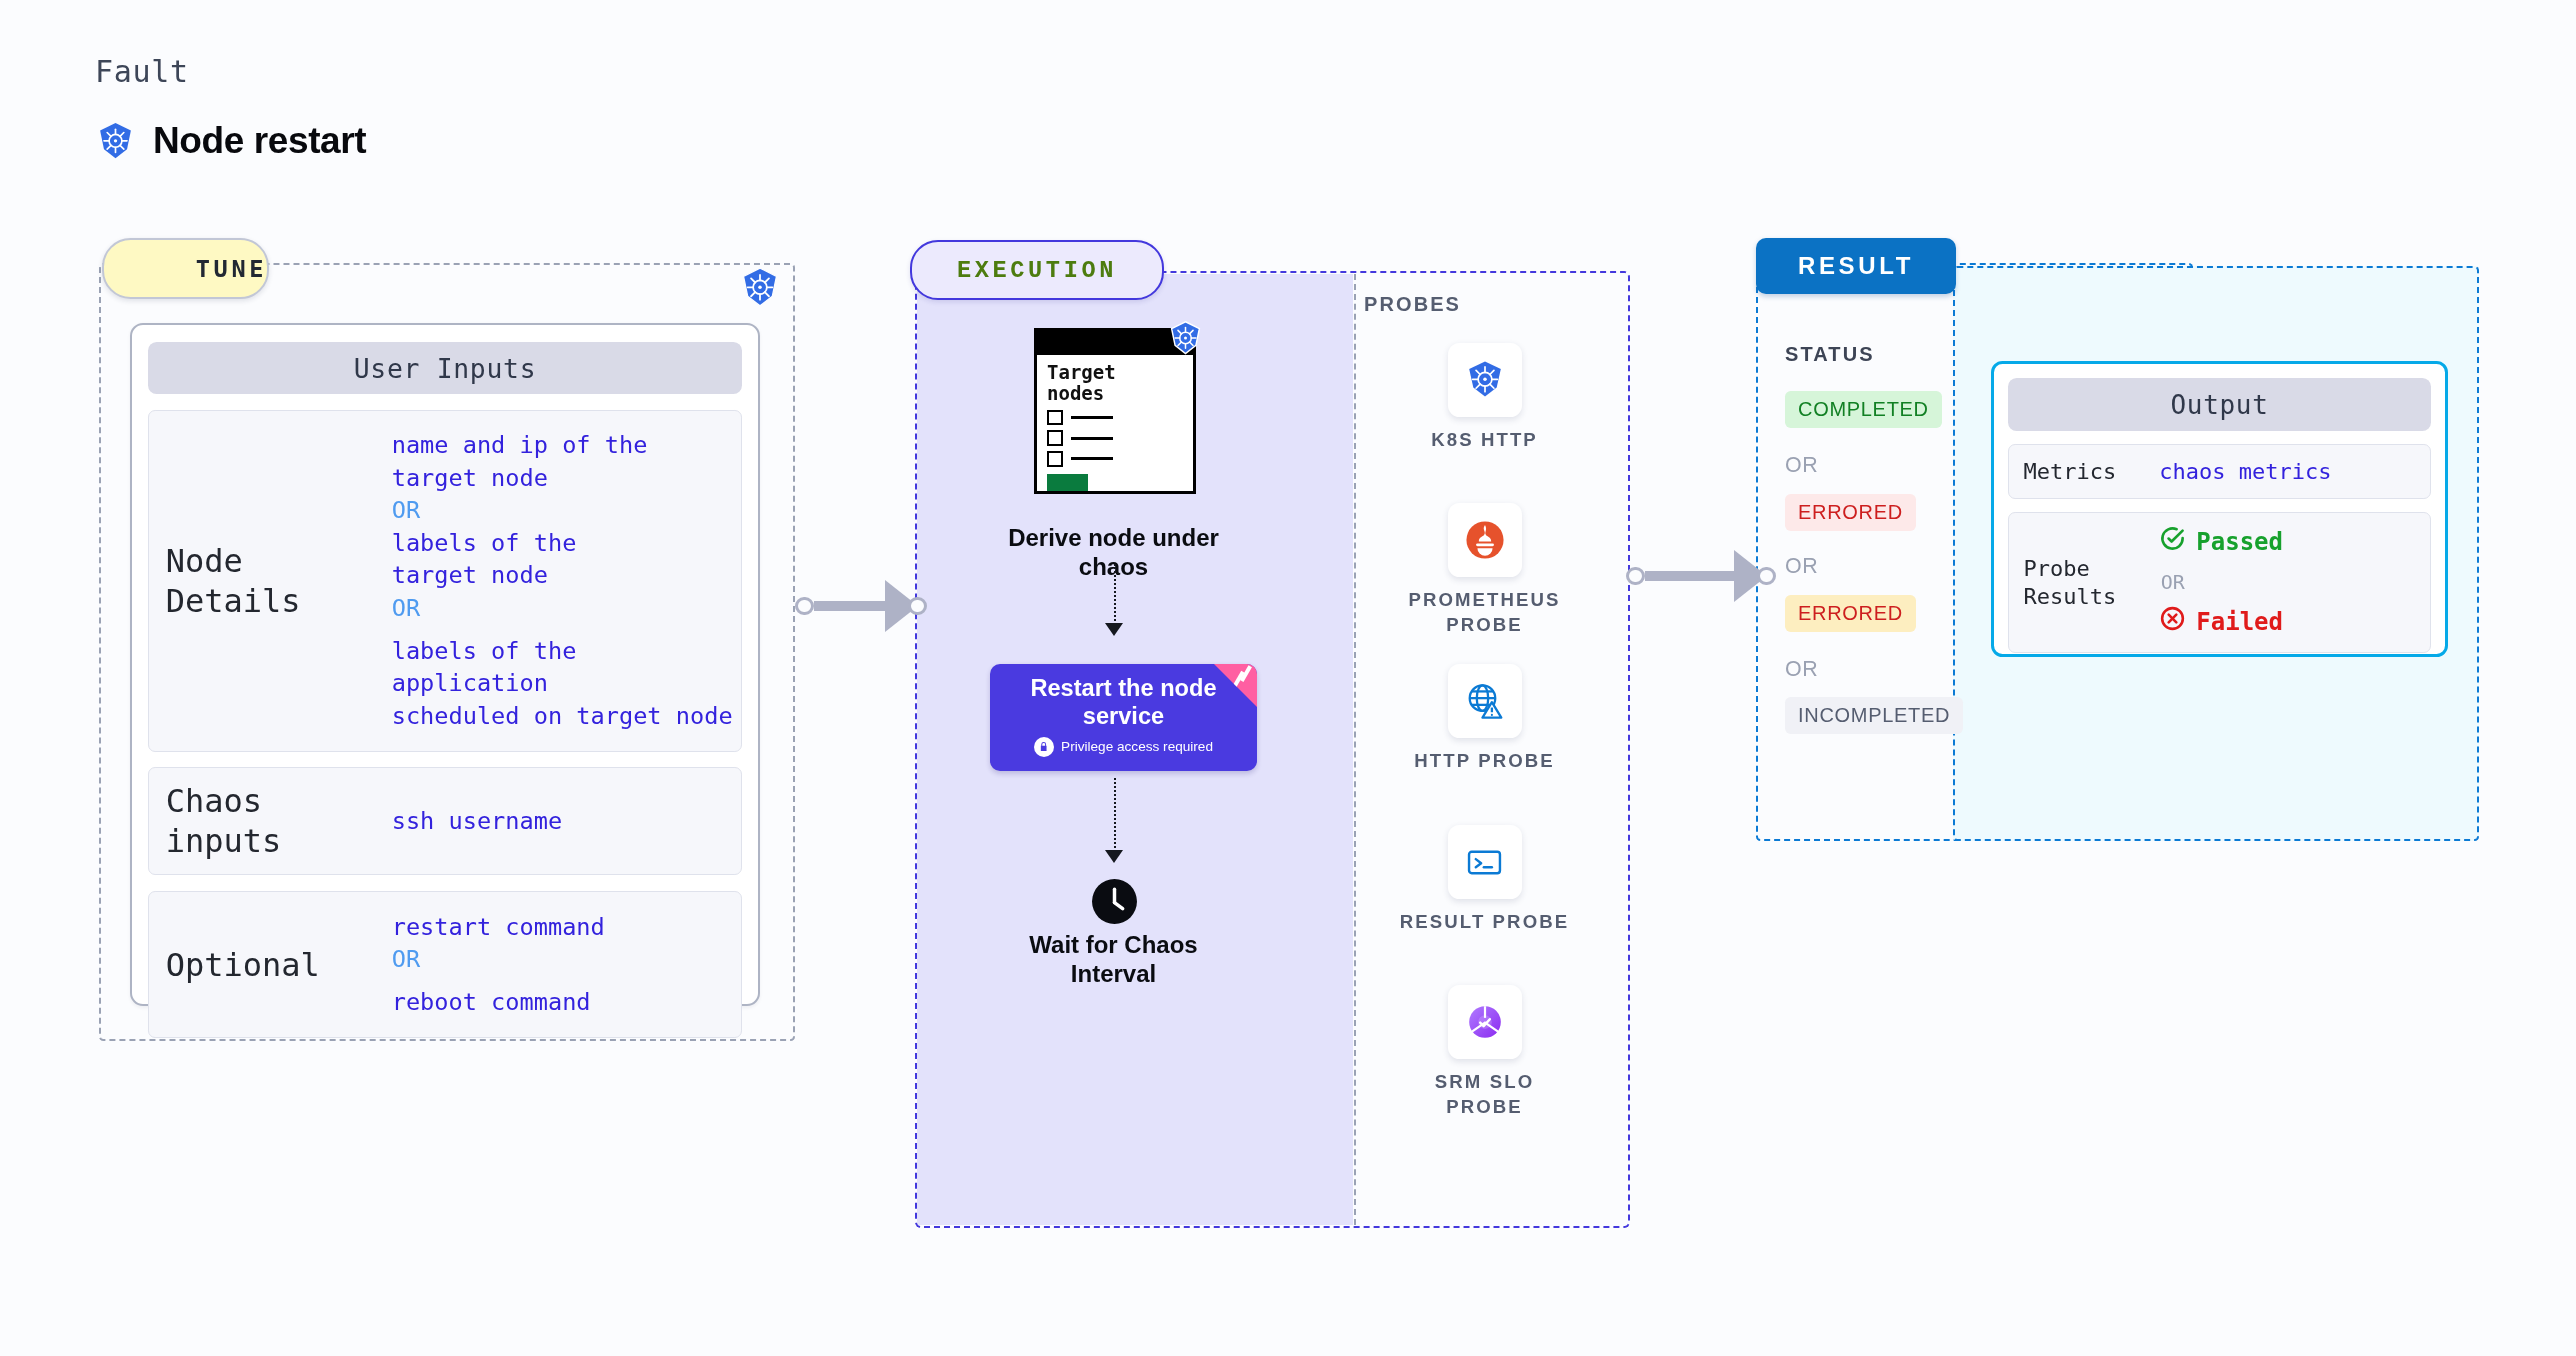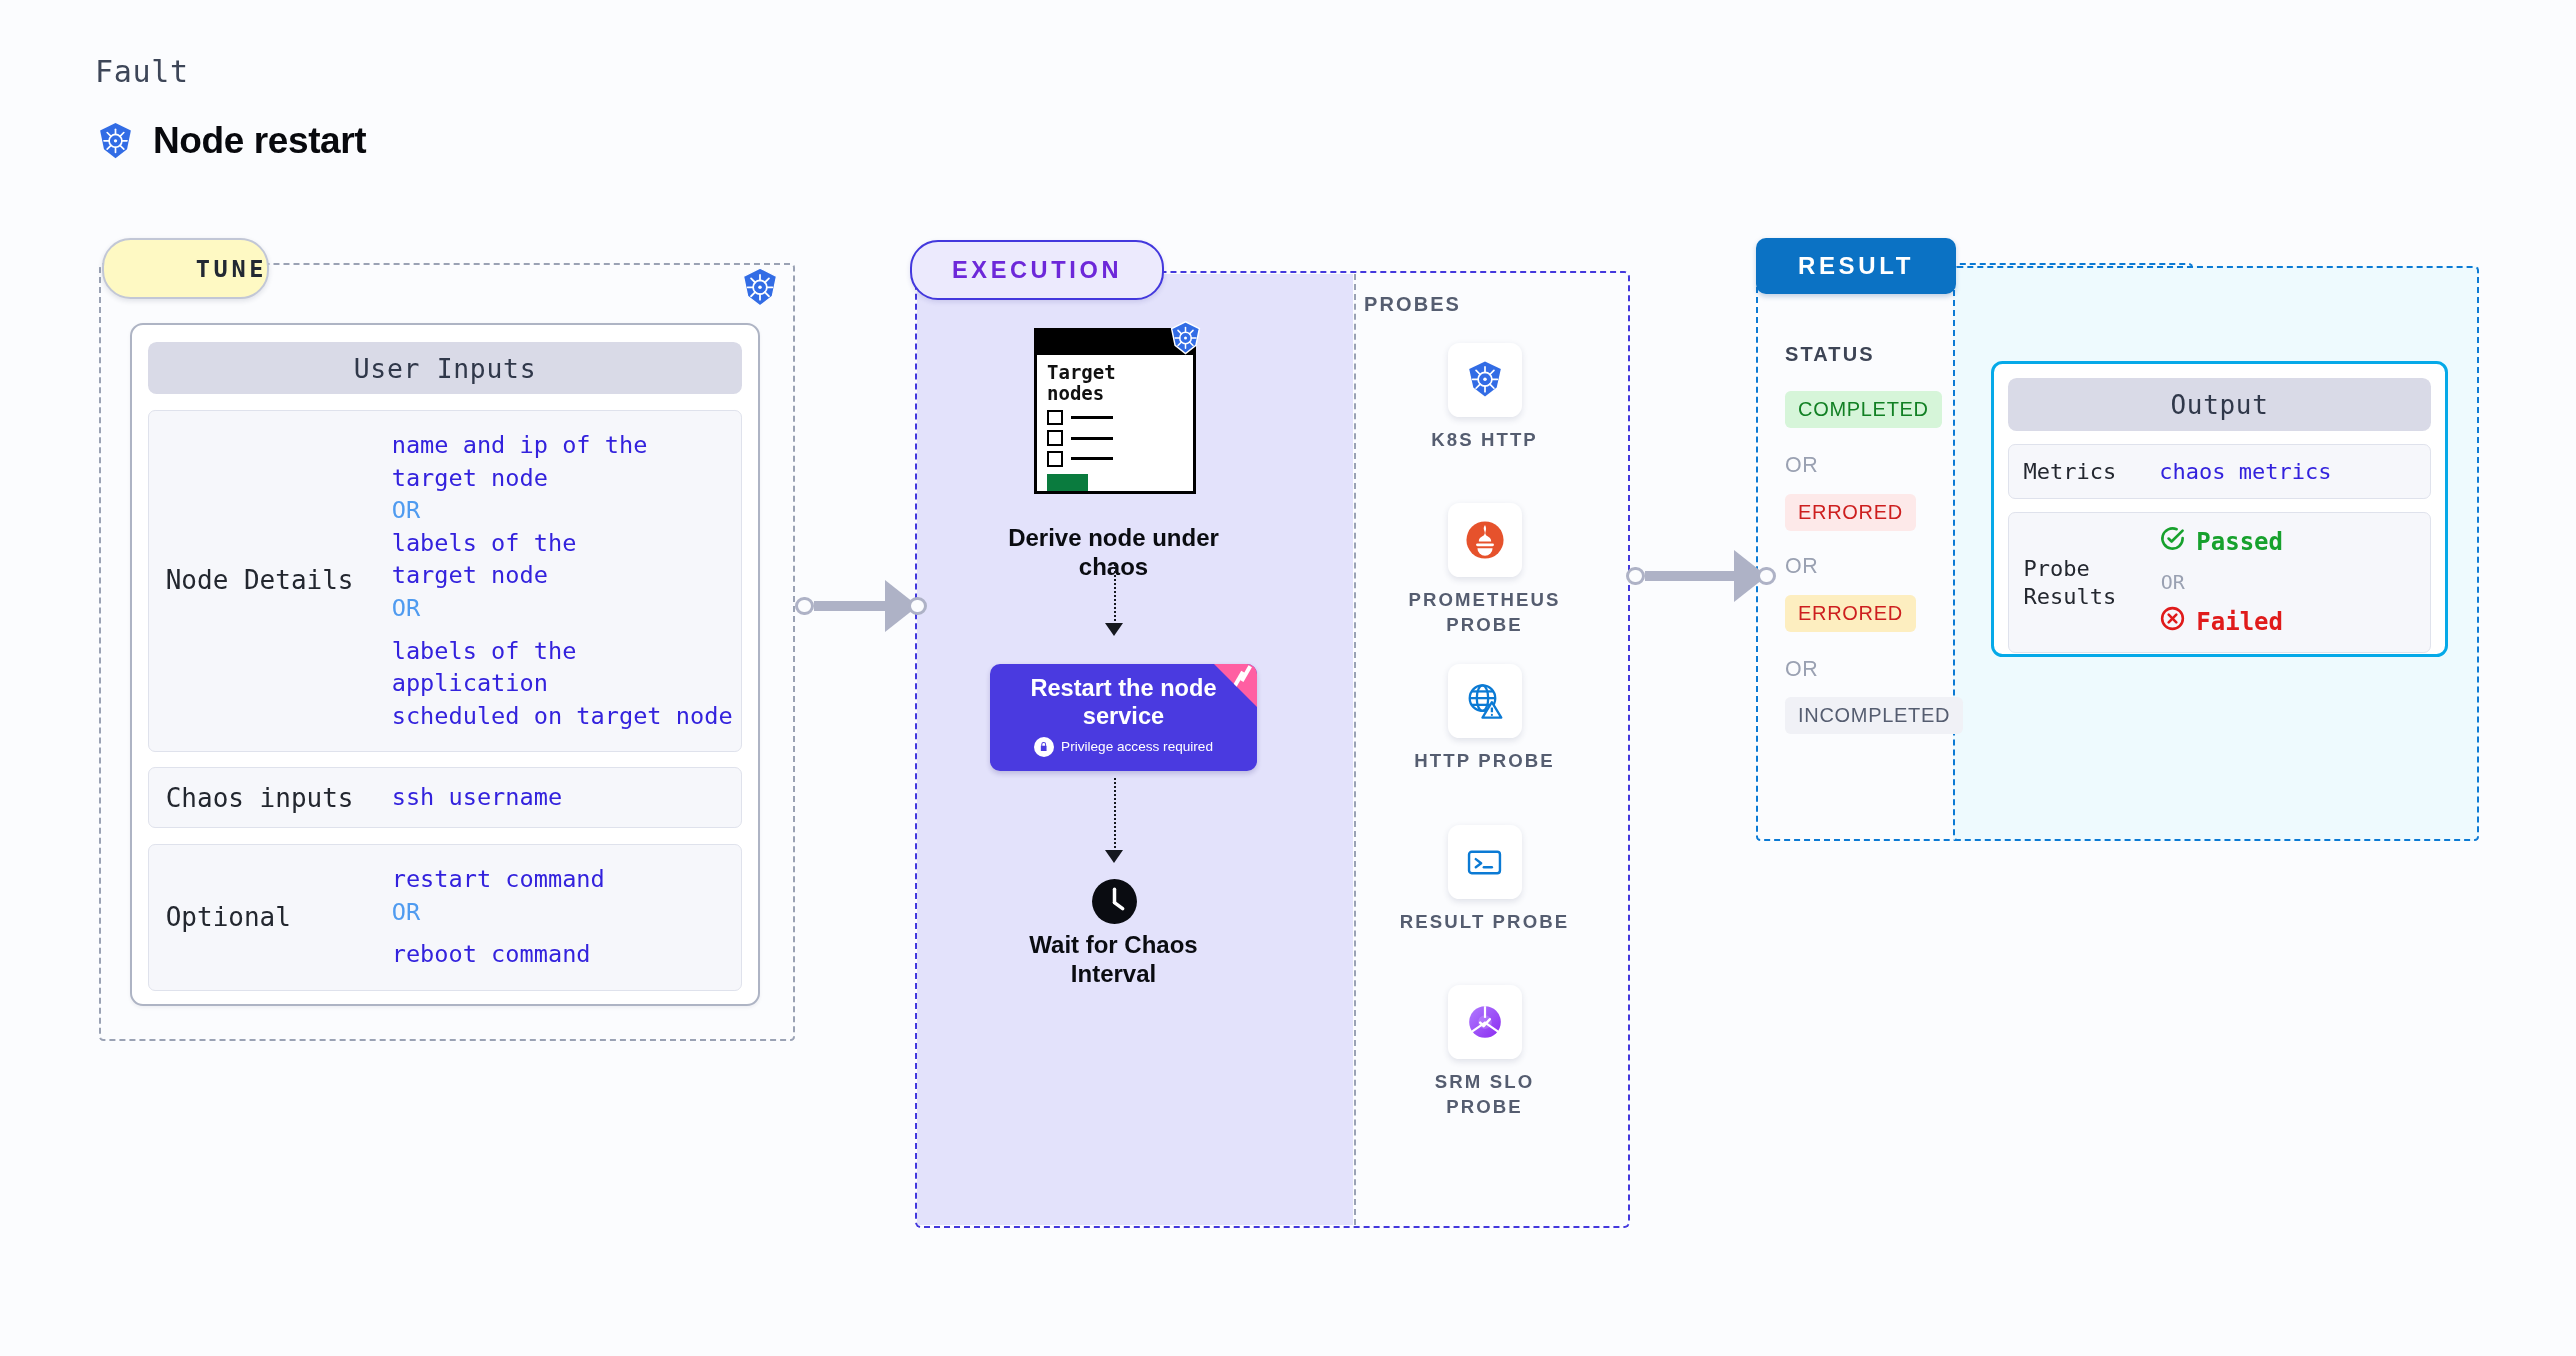--- a/index.html
+++ b/index.html
@@ -70,21 +70,21 @@
   .io-row{
     margin:15.7px 15.7px 0 15.7px;
     background:#f6f7fb;border:1.4px solid #dfe2ec;border-radius:7.1px;
     display:flex;align-items:center;
     box-sizing:border-box;
     padding:13px 0;
   }
   .io-key{
     width:243px;flex:none;padding-left:17px;box-sizing:border-box;
     font-family:"DejaVu Sans Mono","Liberation Mono",monospace;
-    font-size:26px;color:#23272f;line-height:1.25;
+    font-size:32px;color:#23272f;line-height:1.25;
   }
   .io-vals{
     flex:1;
     font-family:"DejaVu Sans Mono","Liberation Mono",monospace;
     font-size:23.6px;color:#3322dd;line-height:1.38;
   }
   .io-vals .or{color:#4f9bf0;}
   .io-vals .gap{display:block;height:10px;}
 
   
@@ -99,22 +99,22 @@
     background:#e3e2fb;
   }
   #exec-badge{
     position:absolute;left:910px;top:240px;
     width:250px;height:56px;border-radius:28px;
     background:#eceafd;border:2.1px solid #4338dd;
     box-shadow:0 2.1px 5px rgba(50,40,140,.14);
     display:flex;align-items:center;justify-content:center;z-index:6;
   }
   #exec-badge span{
-    font-family:Liberation Sans, sans-serif;
-    font-size:23.6px;font-weight:bold;color:#6d28d9;letter-spacing:3.6px;
+    font-family:Liberation Mono, monospace;
+    font-size:23.6px;font-weight:bold;color:#4d7c0f;letter-spacing:3.6px;
   }
 
   
   #target-window{
     position:absolute;left:1034px;top:328px;width:162px;width:162px;height:166px;
     background:#ffffff;border:3.6px solid #000;box-sizing:border-box;
   }
   #target-window .titlebar{height:24px;background:#000;}
   #target-window .tw-body{padding:7.1px 0 0 10px;}
   #target-window .tw-title{

